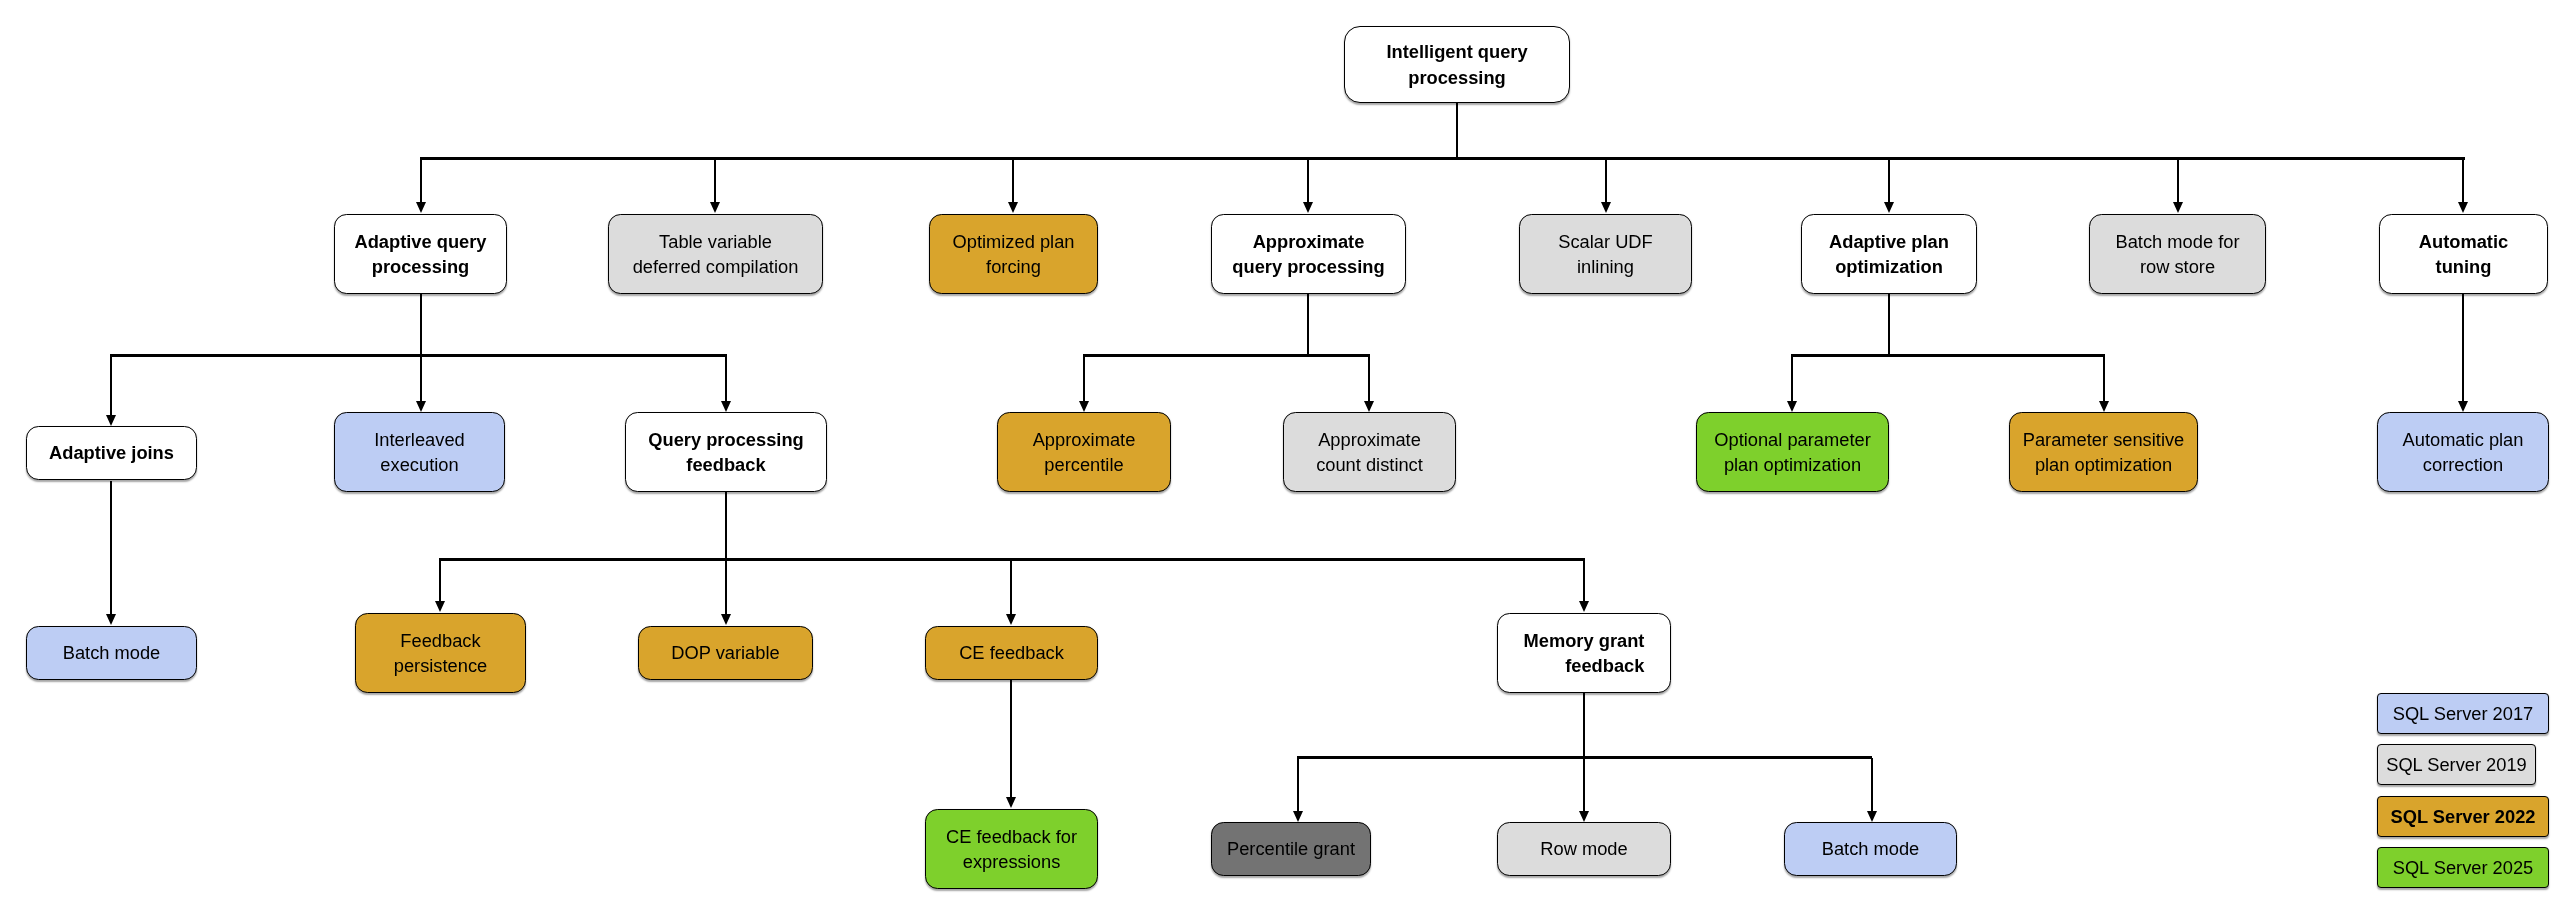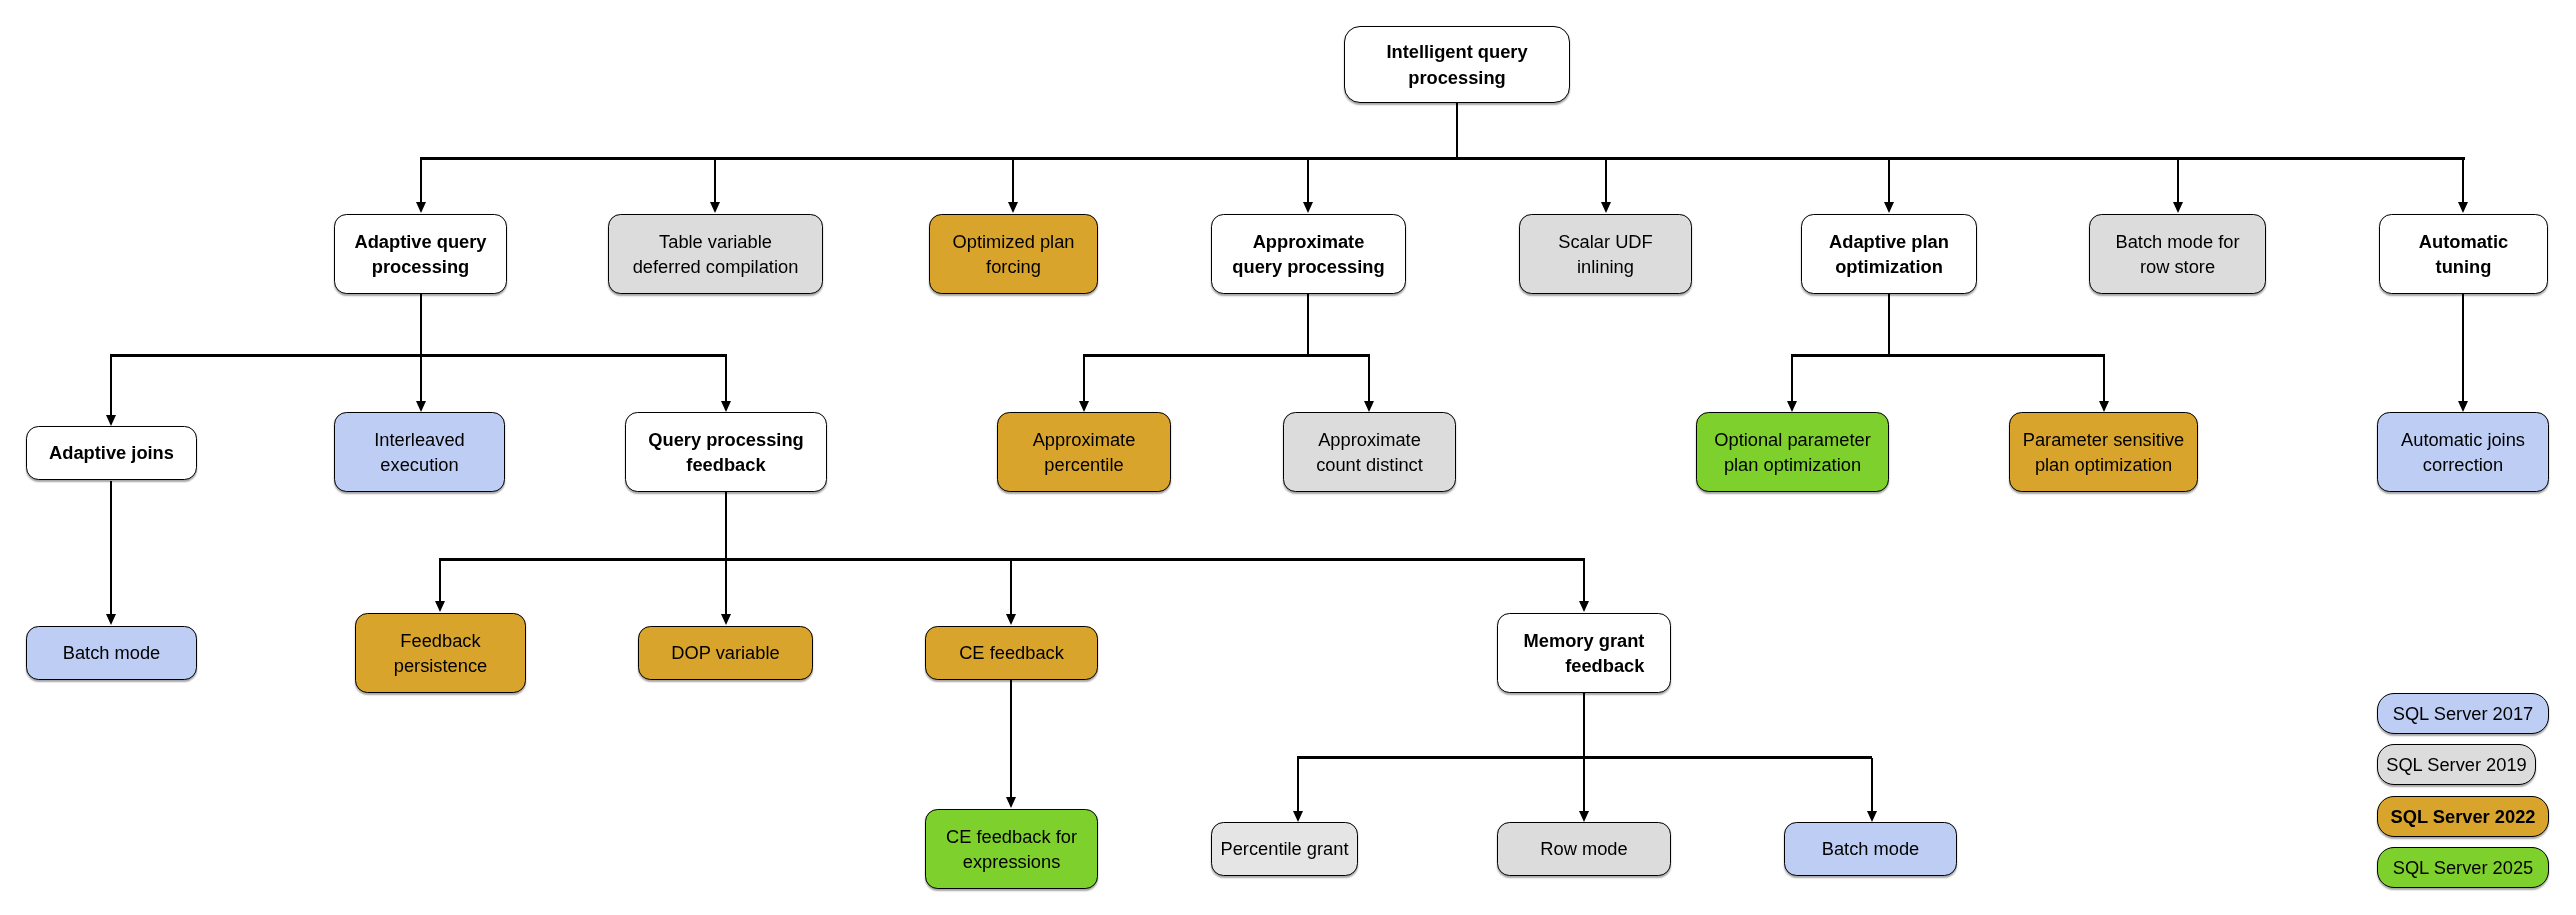--- a/index.html
+++ b/index.html
@@ -9,21 +9,21 @@
   }
   .node{
     position:absolute;box-sizing:border-box;border:1.7px solid #000;border-radius:12.6px;
     display:flex;align-items:center;justify-content:center;text-align:center;
     white-space:pre-line;font-size:18.3px;line-height:1.38;background:#fff;
     box-shadow:0 1.1px 1.7px rgba(0,0,0,0.35);
   }
   .node.cat{font-weight:bold;}
   .node.root{border-radius:16px;}
   .pill{
-    position:absolute;box-sizing:border-box;border:1.7px solid #000;border-radius:17px;
+    position:absolute;box-sizing:border-box;border:1.7px solid #000;border-radius:4px;
     display:flex;align-items:center;justify-content:center;font-size:18.3px;background:#fff;
     box-shadow:0 1.1px 1.7px rgba(0,0,0,0.35);
   }
   .v{position:absolute;width:1.7px;background:#000;}
   .h{position:absolute;height:2.9px;background:#000;}
   .a{position:absolute;width:0;height:0;border-left:5.2px solid transparent;
      border-right:5.2px solid transparent;border-top:11.4px solid #000;}
 </style>
 </head>
 <body>
@@ -101,21 +101,21 @@
   <div class="node cat" style="left: 625px; top: 412px; width: 202px; height: 80px; background: rgb(255, 255, 255);"><span>Query processing
 feedback</span></div>
   <div class="node" style="left: 997px; top: 412px; width: 174px; height: 80px; background: rgb(217, 164, 44);"><span>Approximate
 percentile</span></div>
   <div class="node" style="left: 1283px; top: 412px; width: 173px; height: 80px; background: rgb(220, 220, 220);"><span>Approximate
 count distinct</span></div>
   <div class="node" style="left: 1696px; top: 412px; width: 193px; height: 80px; background: rgb(126, 208, 44);"><span>Optional parameter
 plan optimization</span></div>
   <div class="node" style="left: 2009px; top: 412px; width: 189px; height: 80px; background: rgb(217, 164, 44);"><span>Parameter sensitive
 plan optimization</span></div>
-  <div class="node" style="left: 2377px; top: 412px; width: 172px; height: 80px; background: rgb(189, 205, 244);"><span>Automatic joins
+  <div class="node" style="left: 2377px; top: 412px; width: 172px; height: 80px; background: rgb(189, 205, 244);"><span>Automatic plan
 correction</span></div>
 
   <div class="v" style="left:110px;top:481px;height:133px;"></div>
     <div class="a" style="left:106px;top:614px;"></div>
 
   <div class="v" style="left:725px;top:492px;height:67px;"></div>
   <div class="h" style="left:439px;top:558px;width:1146px;"></div>
   <div class="v" style="left:439px;top:560px;height:41px;"></div>
     <div class="a" style="left:435px;top:601px;"></div>
   <div class="v" style="left:725px;top:560px;height:54px;"></div>
@@ -140,21 +140,21 @@
   <div class="h" style="left:1297px;top:756px;width:575px;"></div>
   <div class="v" style="left:1297px;top:758px;height:53px;"></div>
     <div class="a" style="left:1293px;top:811px;"></div>
   <div class="v" style="left:1583px;top:758px;height:53px;"></div>
     <div class="a" style="left:1579px;top:811px;"></div>
   <div class="v" style="left:1871px;top:758px;height:53px;"></div>
     <div class="a" style="left:1867px;top:811px;"></div>
 
   <div class="node" style="left: 925px; top: 809px; width: 173px; height: 80px; background: rgb(126, 208, 44);"><span>CE feedback for
 expressions</span></div>
-  <div class="node" style="left: 1211px; top: 822px; width: 147px; height: 54px; background: #e5e5e5;"><span>Percentile grant</span></div>
+  <div class="node" style="left: 1211px; top: 822px; width: 160px; height: 54px; background: #737373;"><span>Percentile grant</span></div>
   <div class="node" style="left: 1497px; top: 822px; width: 174px; height: 54px; background: rgb(220, 220, 220);"><span>Row mode</span></div>
   <div class="node" style="left: 1784px; top: 822px; width: 173px; height: 54px; background: rgb(189, 205, 244);"><span>Batch mode</span></div>
 
   <div class="pill" style="left: 2377px; top: 693px; width: 172px; height: 41px; background: rgb(189, 205, 244);">
       <span>SQL Server 2017</span>
     </div>
   <div class="pill" style="left: 2377px; top: 744px; width: 159px; height: 41px; background: rgb(220, 220, 220);">
       <span>SQL Server 2019</span>
     </div>
   <div class="pill" style="left: 2377px; top: 796px; width: 172px; height: 41px; background: rgb(217, 164, 44); font-weight: bold;">

